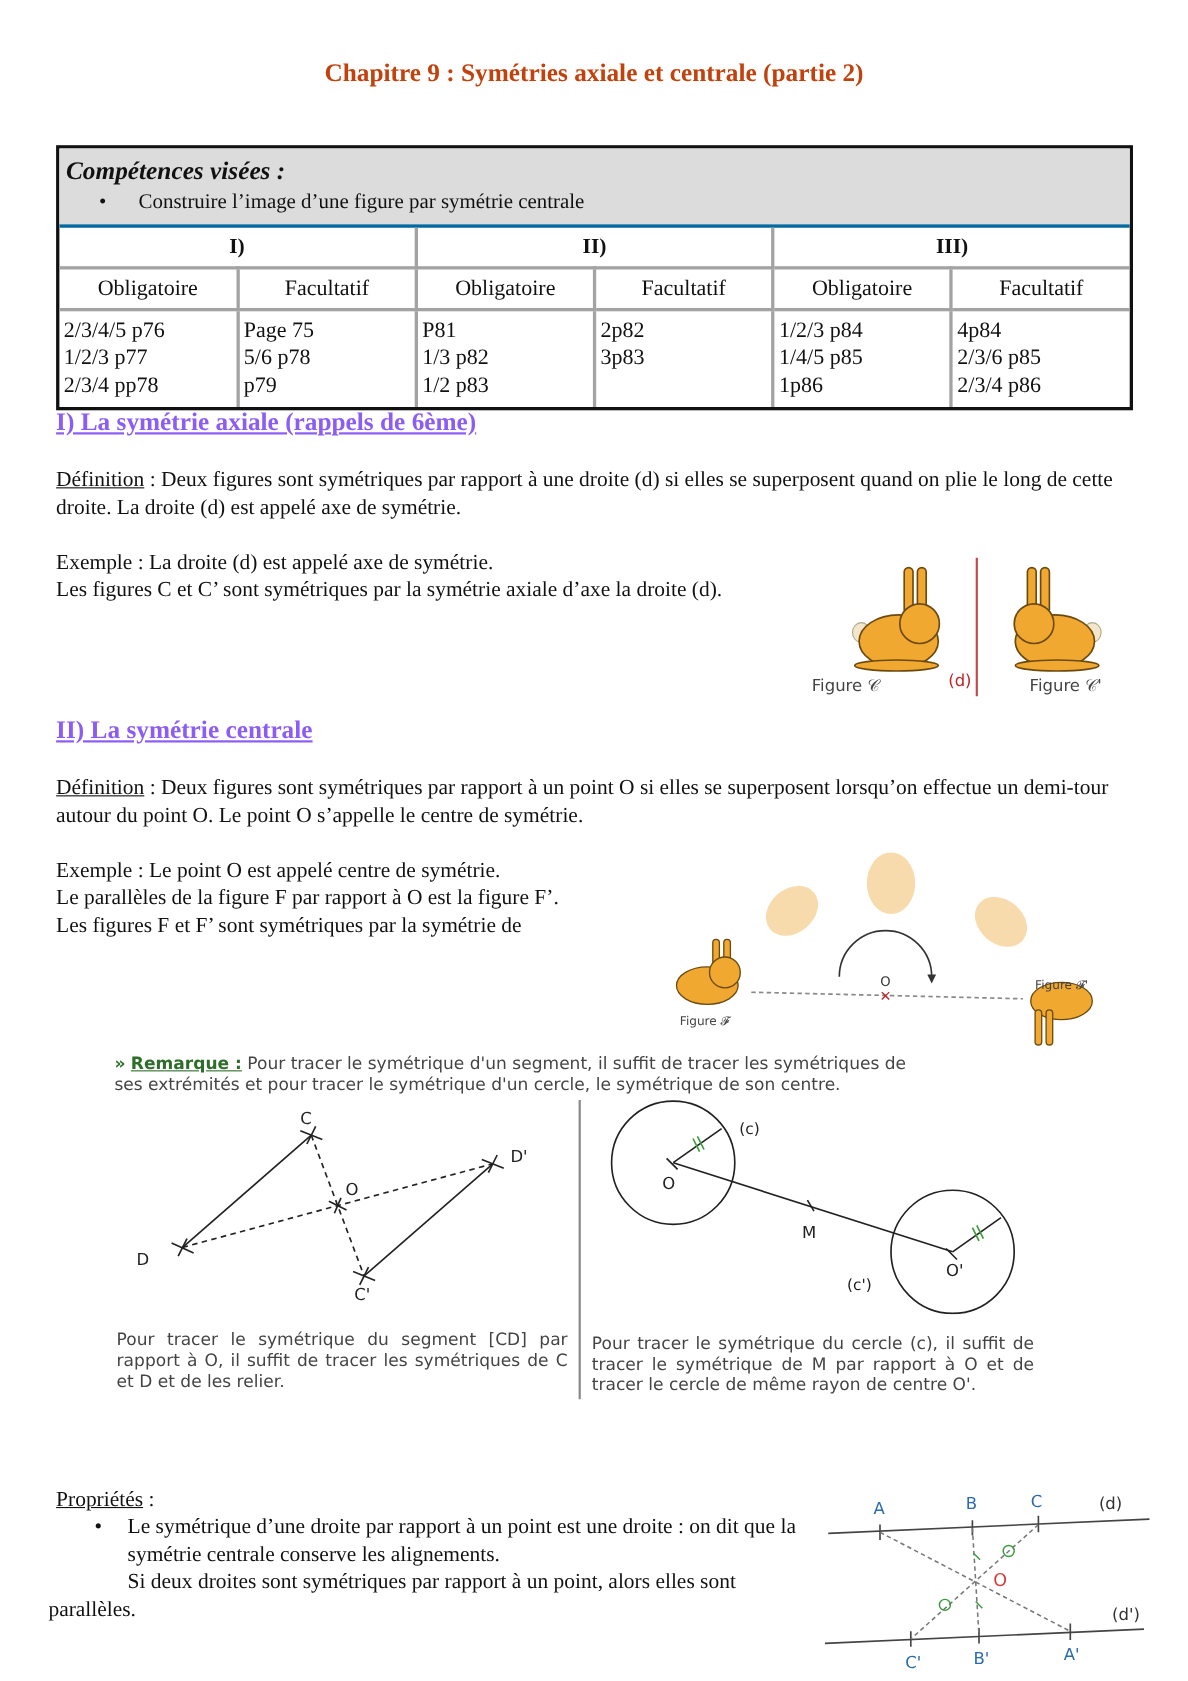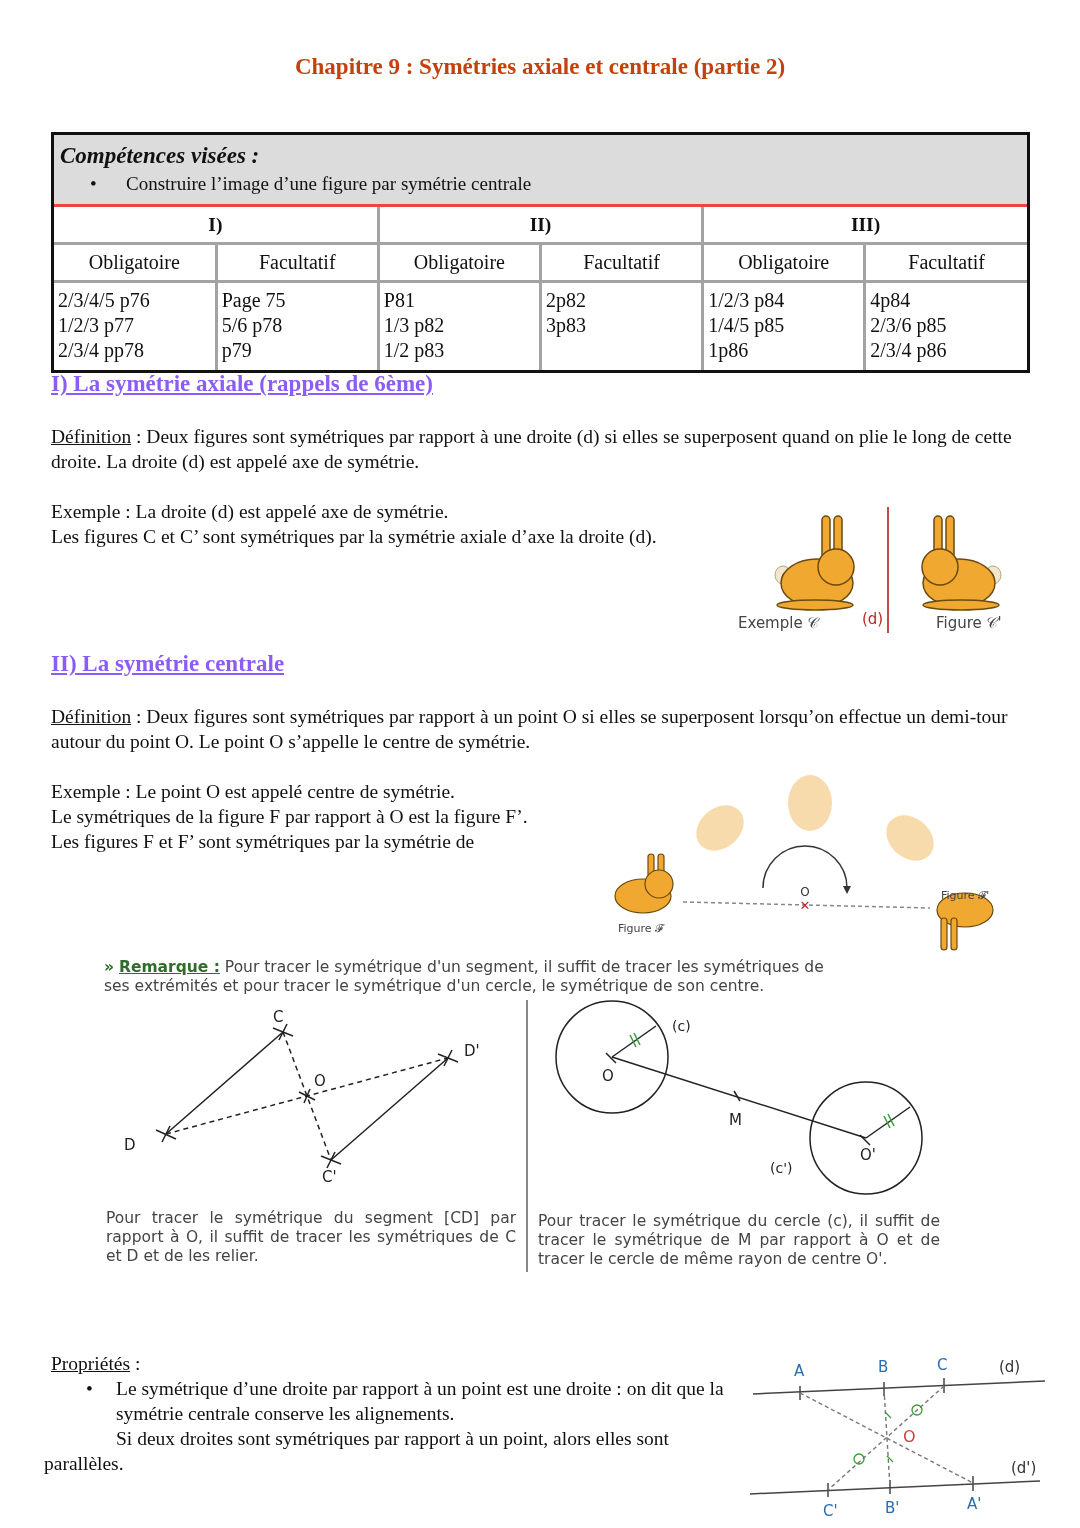--- a/index.html
+++ b/index.html
@@ -2,21 +2,21 @@
 <html><head>
 <meta charset="utf-8">
 <style>
   * { box-sizing: border-box; margin: 0; padding: 0; }
   html, body { width: 1080px; height: 1528px; background: #ffffff; overflow: hidden; }
   body { position: relative; font-family: "Liberation Serif", "DejaVu Serif", serif; color: #111; font-size: 19.5px; line-height: 25px; }
   .abs { position: absolute; }
   .title { left: 0; width: 1080px; top: 54px; text-align: center; color: #c2410c; font-weight: bold; font-size: 23px; }
   
   .comp-table { left: 51px; top: 132px; width: 979px; border: 3px solid #111; }
-  .comp-head { background: #dcdcdc; border-bottom: 3px solid #ef4444; height: 72px; padding: 6px 6px 0 6px; }
+  .comp-head { background: #dcdcdc; border-bottom: 3px solid #0369a1; height: 72px; padding: 6px 6px 0 6px; }
   .comp-head-title { font-style: italic; font-weight: bold; font-size: 23px; line-height: 30px; }
   .comp-bullet { padding-left: 30px; font-size: 19px; line-height: 26px; }
   .comp-bullet .dot { display: inline-block; width: 36px; }
   table.ex { border-collapse: collapse; width: 100%; table-layout: fixed; }
   table.ex td { border: 3px solid #a3a3a3; }
   table.ex tr:first-child td { border-top: none; }
   table.ex tr td:first-child { border-left: none; }
   table.ex tr td:last-child { border-right: none; }
   table.ex tr:last-child td { border-bottom: none; }
   .part-cell { text-align: center; font-weight: bold; height: 36px; }
@@ -111,29 +111,29 @@
   <line x1="153" y1="4" x2="153" y2="130" stroke="#c24a4a" stroke-width="2"></line>
   <g transform="translate(306,0) scale(-1,1)">
     <ellipse cx="48" cy="72" rx="8" ry="9" fill="#f3e6cc" stroke="#aa8" stroke-width="1"></ellipse>
     <rect x="87" y="13" width="8" height="42" rx="4" fill="#f0a830" stroke="#6b4a10" stroke-width="1.5"></rect>
     <rect x="99" y="13" width="8" height="42" rx="4" fill="#f0a830" stroke="#6b4a10" stroke-width="1.5"></rect>
     <ellipse cx="82" cy="80" rx="36" ry="24" fill="#f0a830" stroke="#6b4a10" stroke-width="1.5"></ellipse>
     <circle cx="101" cy="64" r="18" fill="#f0a830" stroke="#6b4a10" stroke-width="1.5"></circle>
     <ellipse cx="80" cy="102" rx="38" ry="5" fill="#f0a830" stroke="#6b4a10" stroke-width="1.5"></ellipse>
   </g>
 </svg>
-<div class="abs fig-label" style="left:738px; top:611px;">Exemple 𝒞</div>
+<div class="abs fig-label" style="left:738px; top:611px;">Figure 𝒞</div>
 <div class="abs fig-label" style="left:862px; top:607px; color:#c0262b;">(d)</div>
 <div class="abs fig-label" style="left:936px; top:611px;">Figure 𝒞'</div>
 
 <div class="abs h-red" style="left:51px; top:651px;">II) La symétrie centrale</div>
 <div class="abs para" style="top:704px;"><span class="u">Définition</span><span> : Deux figures sont symétriques par rapport à un point O si elles se superposent lorsqu’on effectue un demi-tour autour du point O. Le point O s’appelle le centre de symétrie.</span></div>
 <div class="abs" style="left:51px; top:779px; width:540px;">
   <div>Exemple : Le point O est appelé centre de symétrie.</div>
-  <div>Le symétriques de la figure F par rapport à O est la figure F’.</div>
+  <div>Le parallèles de la figure F par rapport à O est la figure F’.</div>
   <div>Les figures F et F’ sont symétriques par la symétrie de</div>
 </div>
 
 <svg class="abs" style="left:605px; top:768px;" width="410" height="185">
   <g>
     <rect x="43" y="86" width="6" height="34" rx="3" fill="#f0a830" stroke="#6b4a10" stroke-width="1.2"></rect>
     <rect x="53" y="86" width="6" height="34" rx="3" fill="#f0a830" stroke="#6b4a10" stroke-width="1.2"></rect>
     <ellipse cx="38" cy="128" rx="28" ry="17" fill="#f0a830" stroke="#6b4a10" stroke-width="1.2"></ellipse>
     <circle cx="54" cy="116" r="14" fill="#f0a830" stroke="#6b4a10" stroke-width="1.2"></circle>
   </g>

